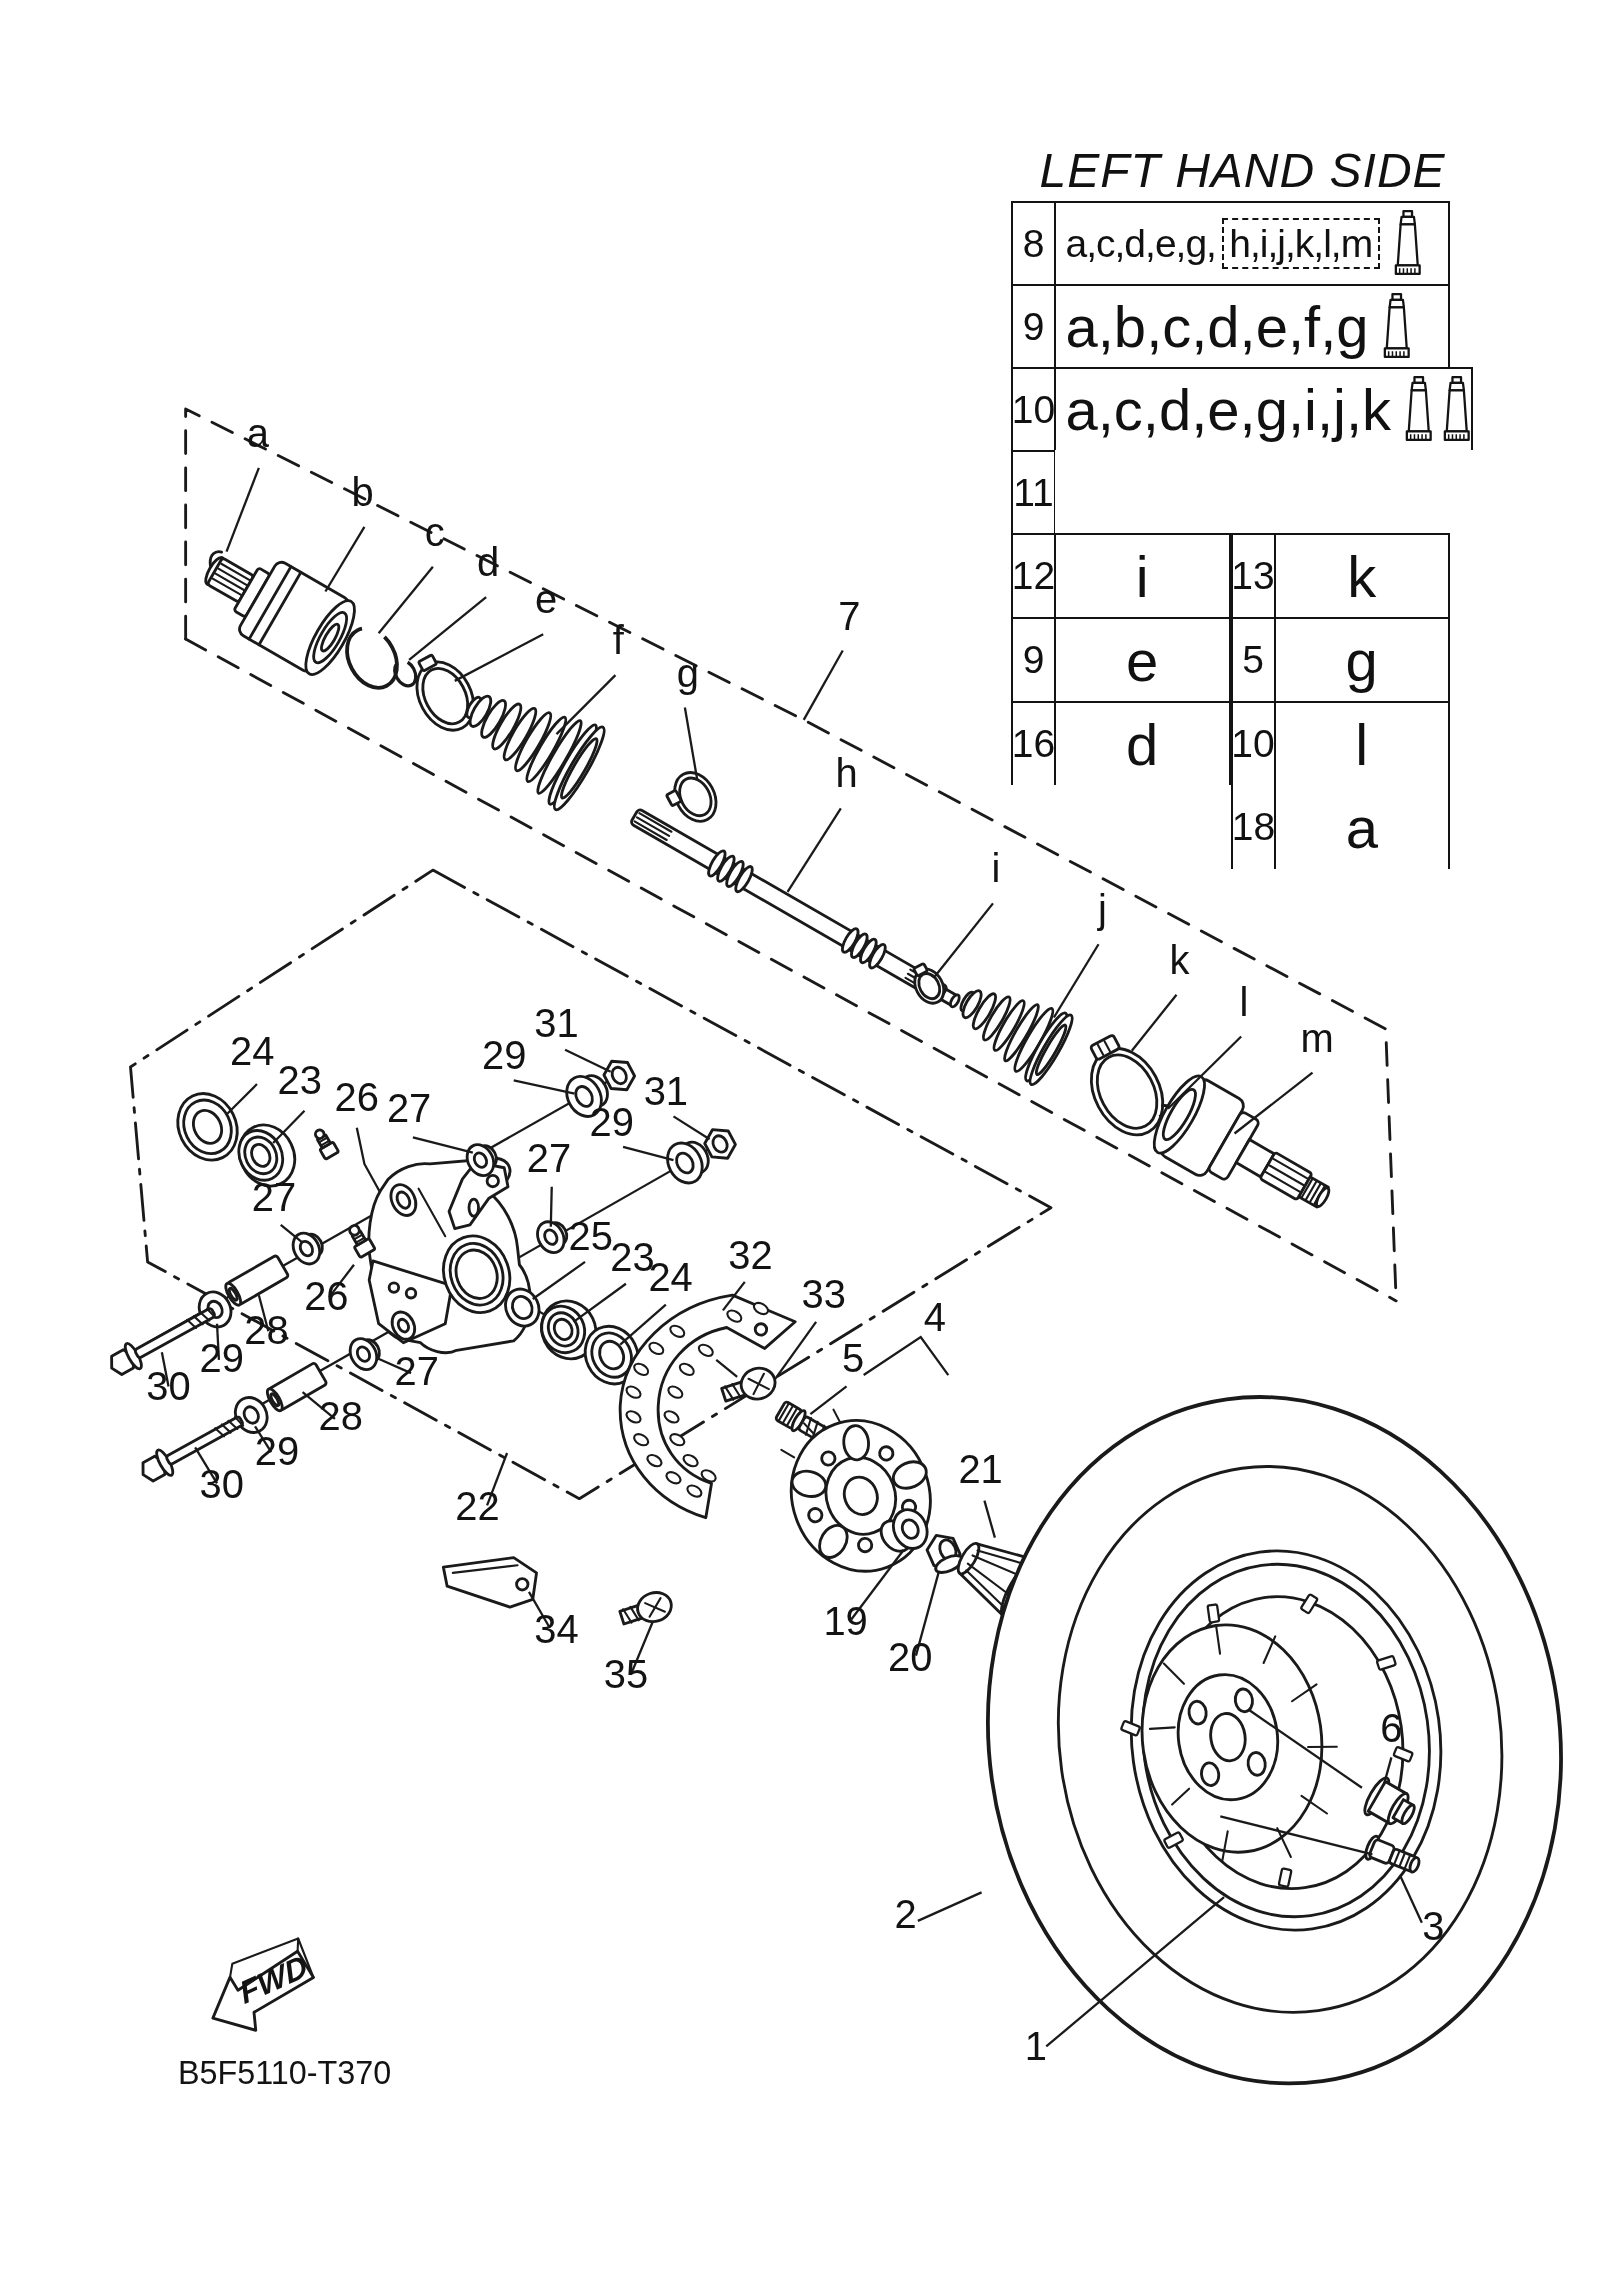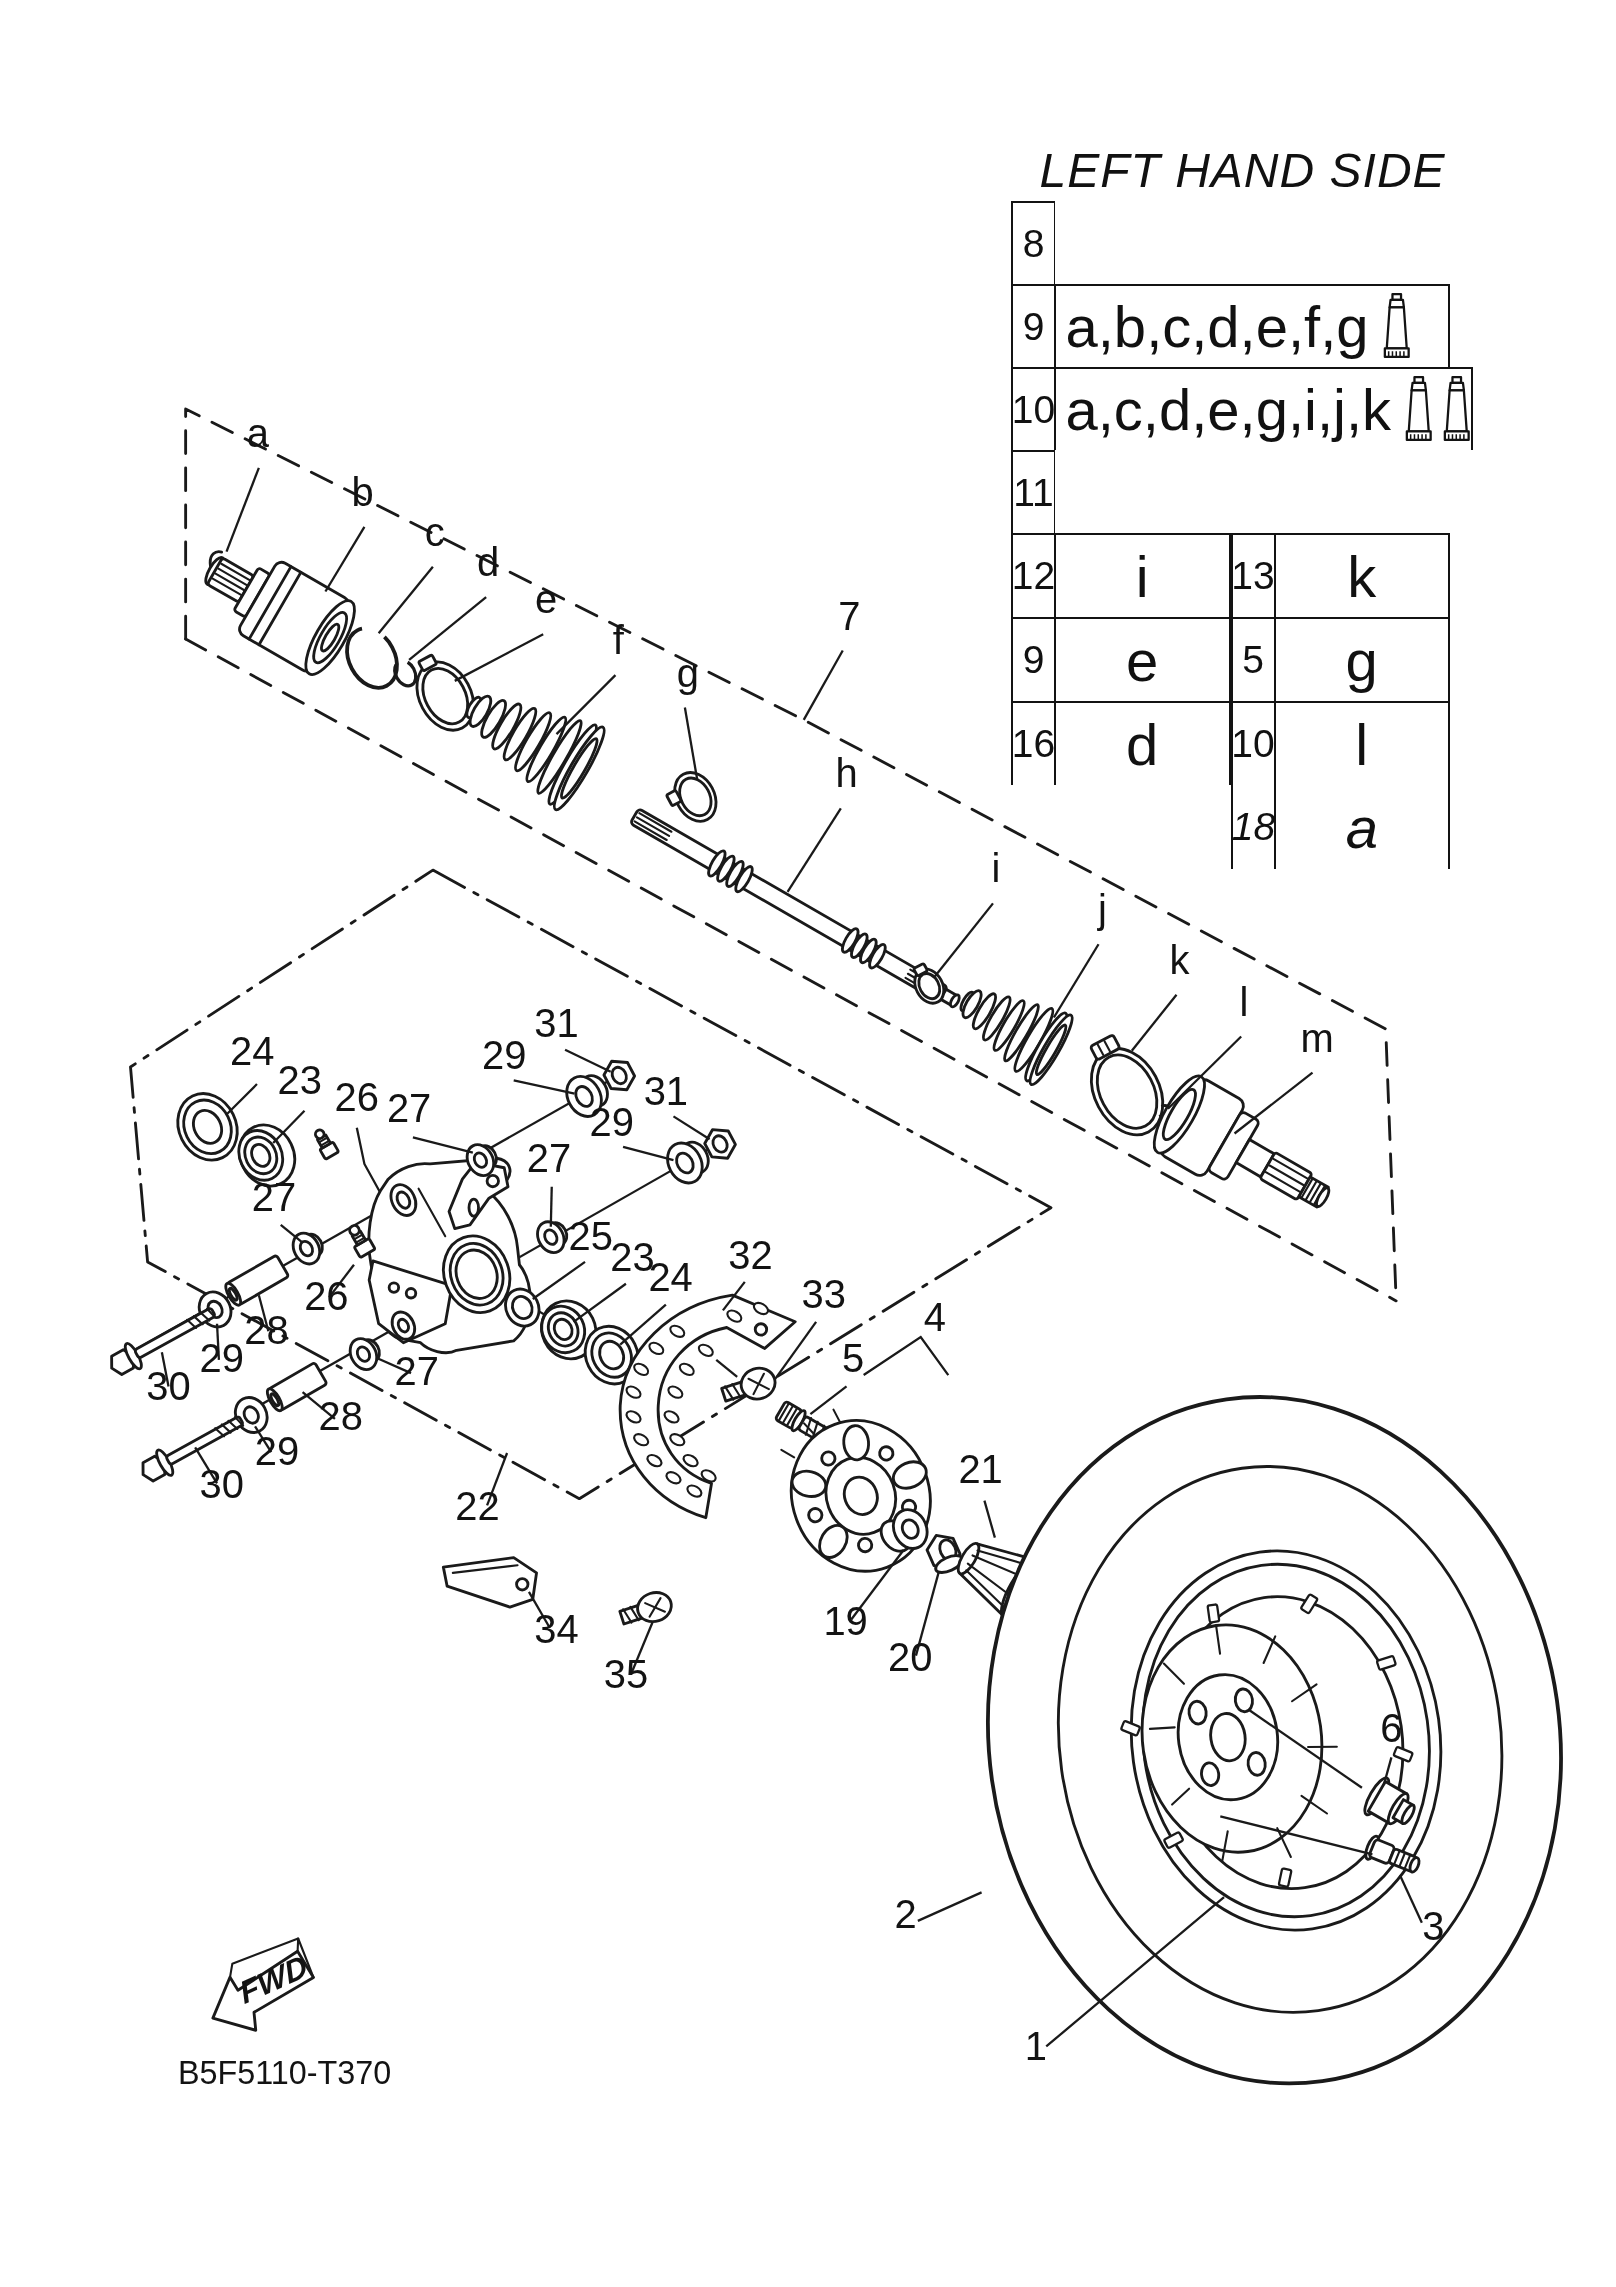--- a/index.html
+++ b/index.html
@@ -28,21 +28,21 @@
   .cell.numc{width:44px;justify-content:center;font-size:39px;border-right-width:1.9px;}
   .cell.codec{flex:1;border-left-width:1.9px;padding-left:9.5px;position:relative;}
   .glue-row .cell{height:83px;border-bottom-width:0;}
   .glue-row:first-of-type .cell{border-top-width:2.9px;}
   .glue-row .cell, .pair-row .cell{border-bottom-width:0;}
   .pair-row .cell{height:84px;text-align:right;}
   .pair-row .codec{justify-content:center;padding-left:0;}
   .pair-row .numc2{width:44px;justify-content:center;font-size:39px;border-right-width:1.9px;border-left-width:2.9px;}
   .last-row{border-bottom:2.9px solid #131313;}
   .tail-row{margin-left:220px;}
-  .tail-row .cell{border-top-width:0;font-style:italic;}
+  .tail-row .cell{border-top-width:0;}
   .boxed{border:2.9px dashed #131313;padding:1.9px 5.7px;margin-left:5.7px;white-space:nowrap;}
   .row8font{font-size:39px;letter-spacing:-1px;}
   .tubes{display:flex;gap:7.6px;margin-left:13.3px;align-items:flex-end;}
   .tube-svg{width:29.5px;height:67px;}
 </style>
 </head>
 <body>
 
 <div id="page">
 
@@ -607,20 +607,41 @@
 
     <text class="code-text" x="187" y="2192">B5F5110-T370</text>
   </svg>
 
   <div id="title">LEFT HAND SIDE</div>
 
   <div id="ptable">
 
     <div class="trow glue-row">
       <div class="cell numc">8</div>
+      <div class="cell codec row8font">
+        <span>a,c,d,e,g,</span>
+        <span class="boxed">h,i,j,k,l,m</span>
+        <span class="tubes">
+            <svg class="tube-svg" viewBox="0 0 31 70">
+    <g fill="#fff" stroke="#131313" stroke-width="2.4" stroke-linejoin="round">
+      <rect x="11" y="1" width="9" height="6"></rect>
+      <path d="M9,7 L22,7 L23,15 L8,15 Z"></path>
+      <path d="M8,15 L23,15 L26,58 L5,58 Z"></path>
+      <rect x="3" y="58" width="25" height="9"></rect>
+    </g>
+    <g stroke="#131313" stroke-width="1.6">
+      <line x1="7" y1="61" x2="7" y2="66"></line>
+                <line x1="11" y1="61" x2="11" y2="66"></line>
+      <line x1="15" y1="61" x2="15" y2="66"></line>
+                <line x1="19" y1="61" x2="19" y2="66"></line>
+      <line x1="23" y1="61" x2="23" y2="66"></line>
+    </g>
+  </svg>
+          </span>
+      </div>
     </div>
     <div class="trow glue-row">
       <div class="cell numc">9</div>
       <div class="cell codec">
         <span>a,b,c,d,e,f,g</span>
         <span class="tubes">
             <svg class="tube-svg" viewBox="0 0 31 70">
     <g fill="#fff" stroke="#131313" stroke-width="2.4" stroke-linejoin="round">
       <rect x="11" y="1" width="9" height="6"></rect>
       <path d="M9,7 L22,7 L23,15 L8,15 Z"></path>

